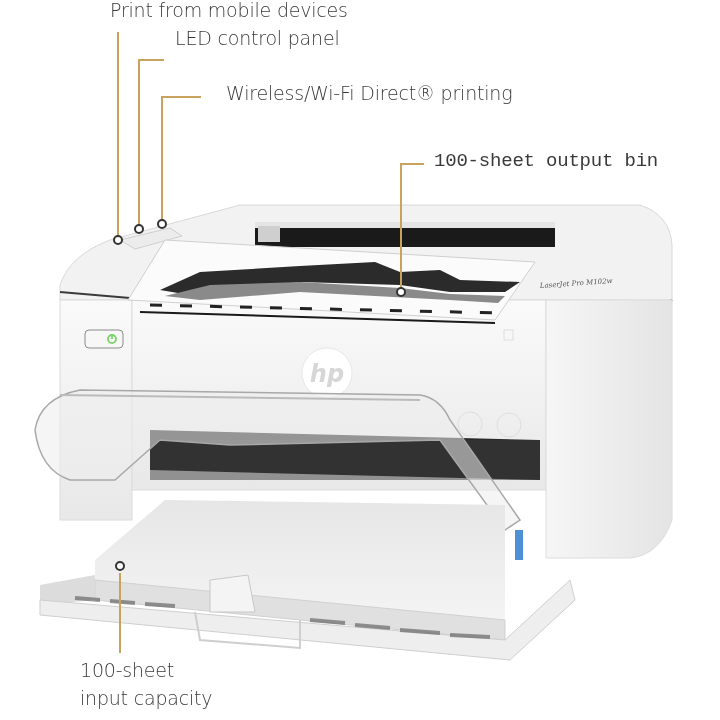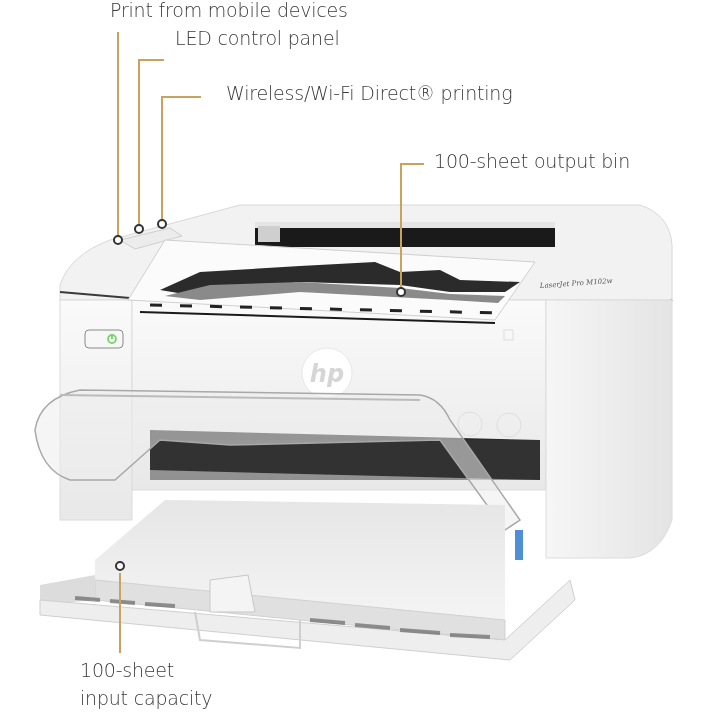--- a/index.html
+++ b/index.html
@@ -99,15 +99,15 @@
 
 <div class="dot" style="left:113px;top:235px;"></div>
 <div class="dot" style="left:134px;top:224px;"></div>
 <div class="dot" style="left:157px;top:219px;"></div>
 <div class="dot" style="left:396px;top:287px;"></div>
 <div class="dot" style="left:115px;top:561px;"></div>
 
 <div class="label" style="left:110px;top:0px;">Print from mobile devices</div>
 <div class="label" style="left:175px;top:28px;">LED control panel</div>
 <div class="label" style="left:214px;top:83px;margin-left:12px;">Wireless/Wi-Fi Direct® printing</div>
-<div class="label" style="left:434px;top:151px;">100-sheet output bin</div>
+<div class="label" style="left:434px;top:151px;font-family:Liberation Mono, monospace;">100-sheet output bin</div>
 <div class="label" style="left:80px;top:660px;">100-sheet</div>
 <div class="label" style="left:80px;top:688px;text-align:center;">input capacity</div>
 
 </body></html>

